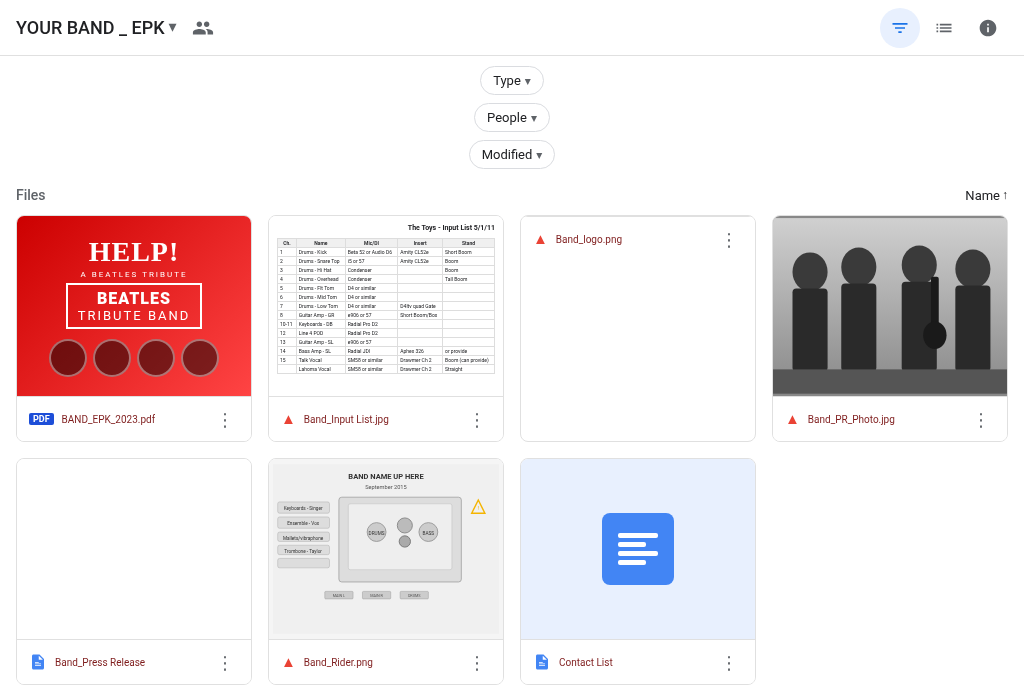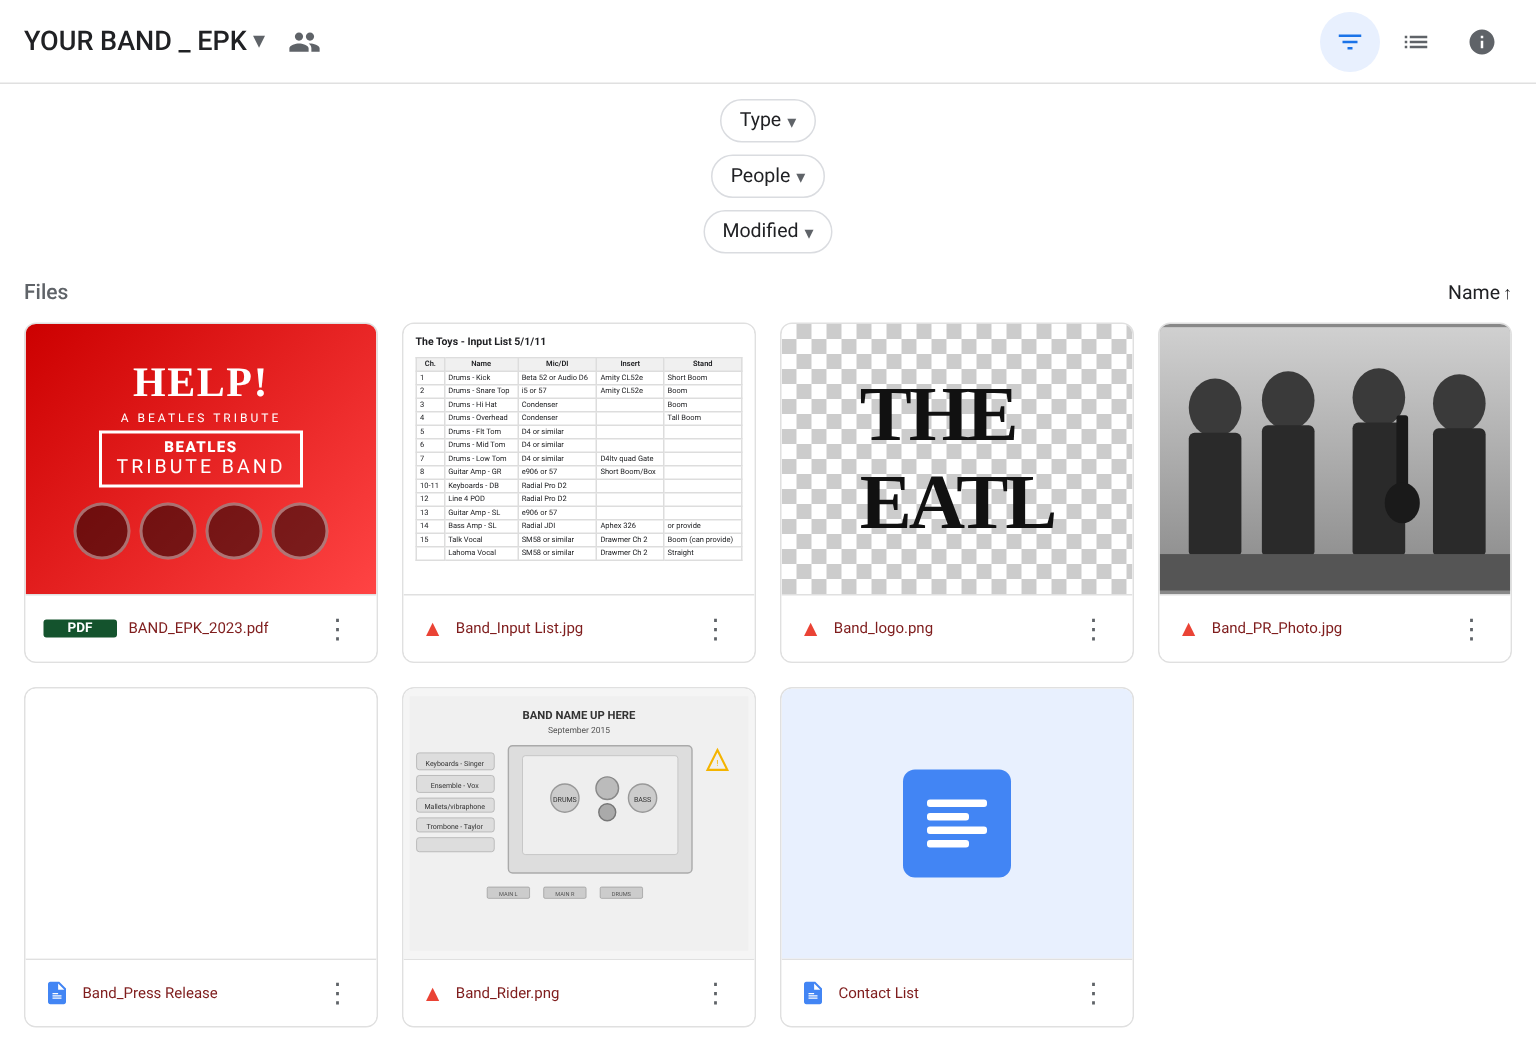--- a/index.html
+++ b/index.html
@@ -143,21 +143,21 @@
       width: 100%; height: 100%;
       background: #e8f0fe;
       display: flex; align-items: center; justify-content: center;
     }
     .thumb-contact-icon { width: 72px; height: 72px; background: #4285f4; border-radius: 8px; display: flex; align-items: center; justify-content: center; }
     .thumb-contact-lines { display: flex; flex-direction: column; gap: 4px; }
     .contact-line { width: 40px; height: 5px; background: white; border-radius: 2px; }
     .contact-line.short { width: 28px; }
 
     
-    .badge-pdf { background: #14532d; color: white; font-size: 9px; font-weight: 700; padding: 1px 16px; border-radius: 2px; }
+    .badge-pdf { background: #1d4ed8; color: white; font-size: 9px; font-weight: 700; padding: 1px 4px; border-radius: 2px; }
   </style>
 </head>
 <body>
 
 <div class="header">
   <div class="header-left">
     <div class="header-title">
       <span>YOUR BAND _ EPK</span>
       <span style="font-size:16px; color:#5f6368;">▾</span>
     </div>
@@ -210,21 +210,21 @@
 </div>
 
 <div class="files-grid">
 
   <div class="file-card">
     <div class="file-thumb">
       <div class="thumb-pdf">
         <div style="color:white; font-size:28px; font-weight:900; letter-spacing:1px; text-align:center; font-family:serif;">HELP!</div>
         <div style="color:white; font-size:8px; text-align:center; margin-top:2px; letter-spacing:2px;">A BEATLES TRIBUTE</div>
         <div style="border: 2px solid white; padding: 4px 10px; margin-top: 4px; text-align:center;">
-          <div style="color:white; font-size:10px; font-weight:900; letter-spacing:1px;">BEATLES</div>
+          <div style="color:white; font-size:16px; font-weight:900; letter-spacing:1px;">BEATLES</div>
           <div style="color:white; font-size:13px; letter-spacing:2px;">TRIBUTE BAND</div>
         </div>
         <div style="display:flex; gap:6px; margin-top:10px;">
           <div style="width:38px;height:38px;border-radius:50%;background:rgba(0,0,0,0.5);border:2px solid rgba(255,255,255,0.4);"></div>
           <div style="width:38px;height:38px;border-radius:50%;background:rgba(0,0,0,0.5);border:2px solid rgba(255,255,255,0.4);"></div>
           <div style="width:38px;height:38px;border-radius:50%;background:rgba(0,0,0,0.5);border:2px solid rgba(255,255,255,0.4);"></div>
           <div style="width:38px;height:38px;border-radius:50%;background:rgba(0,0,0,0.5);border:2px solid rgba(255,255,255,0.4);"></div>
         </div>
       </div>
     </div>
@@ -233,21 +233,21 @@
         <span class="badge-pdf">PDF</span>
         <span class="file-name">BAND_EPK_2023.pdf</span>
       </div>
       <div class="file-menu-btn">⋮</div>
     </div>
   </div>
 
   <div class="file-card">
     <div class="file-thumb">
       <div class="thumb-table">
-        <div style="text-align:left; font-size:7px; font-weight:700; margin-bottom:6px;">The Toys - Input List 5/1/11</div>
+        <div style="text-align:right; font-size:7px; font-weight:700; margin-bottom:6px;">The Toys - Input List 5/1/11</div>
         <table>
           <tbody>
               <tr>
                 <th>Ch.</th>
                 <th>Name</th>
                 <th>Mic/DI</th>
                 <th>Insert</th>
                 <th>Stand</th>
               </tr>
           <tr>
@@ -355,25 +355,20 @@
     <div class="file-footer">
       <div class="file-footer-left">
         <span style="color:#ea4335; font-size:15px;">▲</span>
         <span class="file-name">Band_Input List.jpg</span>
       </div>
       <div class="file-menu-btn">⋮</div>
     </div>
   </div>
 
   <div class="file-card">
-    <div class="file-thumb">
-      <div class="thumb-logo">
-        <span class="thumb-logo-text">THE<br>EATL</span>
-      </div>
-    </div>
     <div class="file-footer">
       <div class="file-footer-left">
         <span style="color:#ea4335; font-size:15px;">▲</span>
         <span class="file-name">Band_logo.png</span>
       </div>
       <div class="file-menu-btn">⋮</div>
     </div>
   </div>
 
   <div class="file-card">

